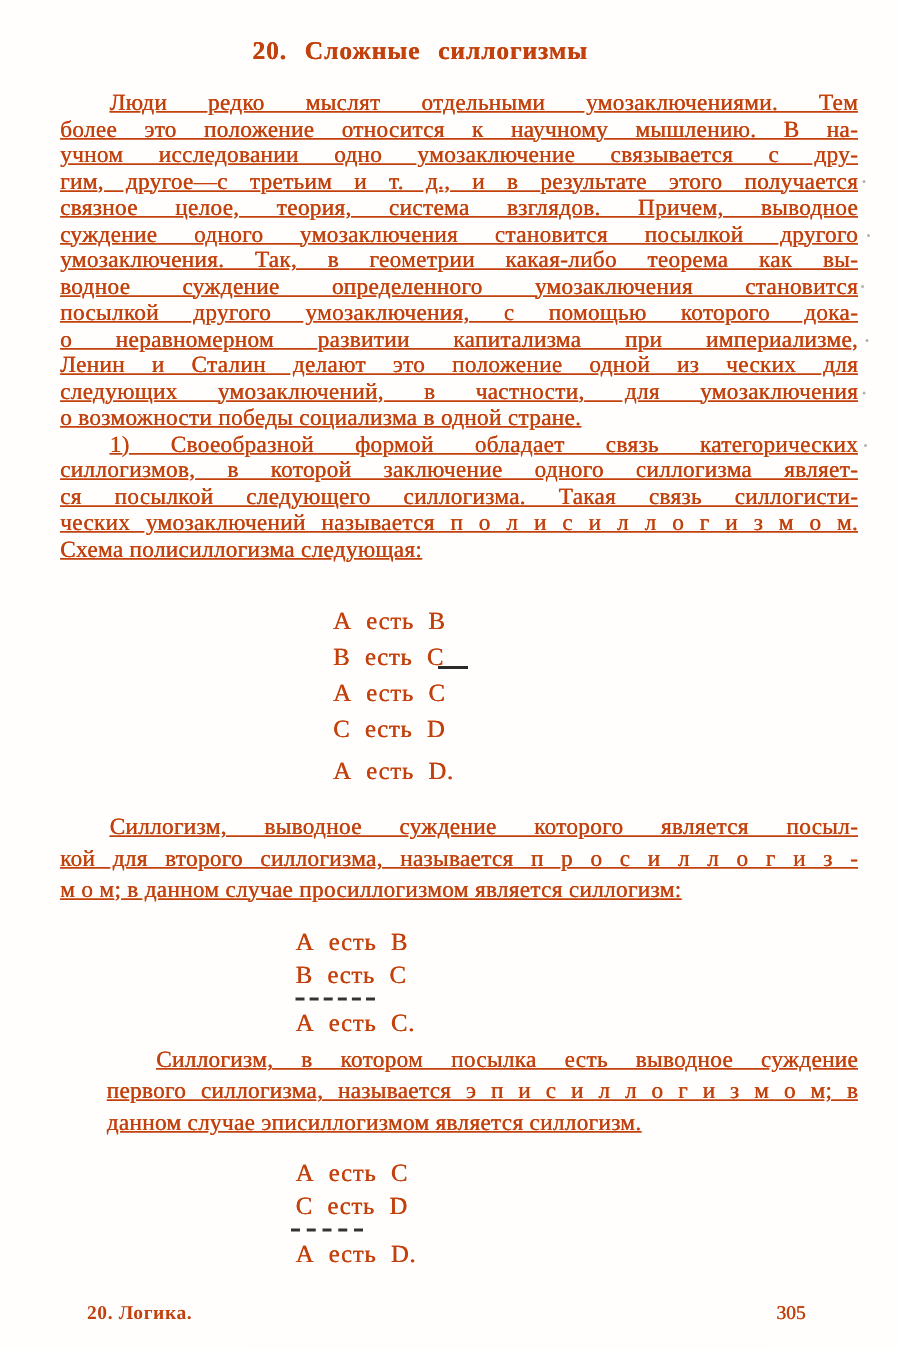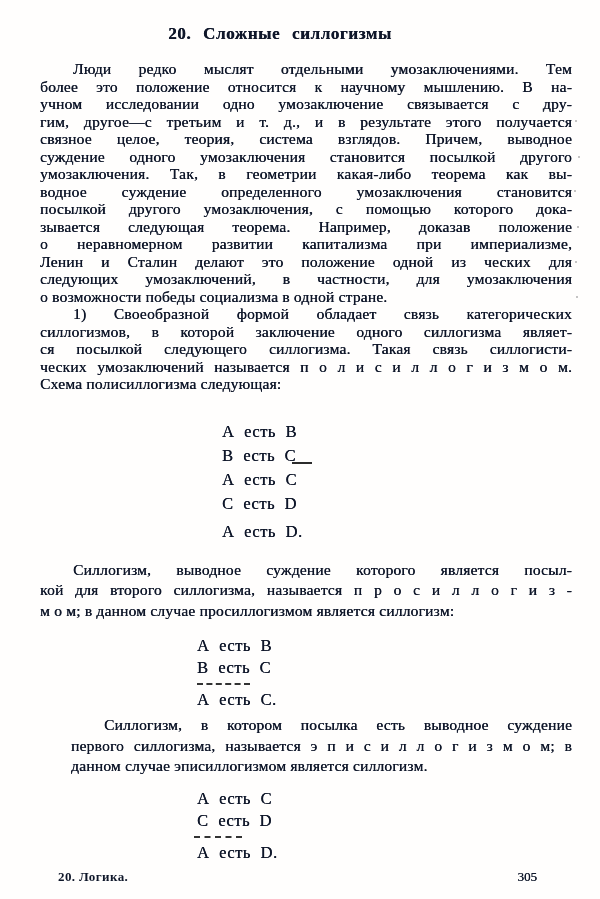--- a/index.html
+++ b/index.html
@@ -5,21 +5,21 @@
   html, body { margin: 0; padding: 0; background: #ffffff; }
   .page {
     position: relative;
     width: 600px;
     height: 899px;
     background: #fffefd;
     box-sizing: border-box;
     padding: 24px 10px 0 40px;
     overflow: hidden;
     font-family: "Liberation Serif", "DejaVu Serif", serif;
-    color: #0f172a;
+    color: #c2410c;
   }
   .content { width: 532px; }
 
   .title {
     position: relative;
     left: -26px;
     margin: 0;
     text-align: center;
     font-size: 17px;
     line-height: 20px;
@@ -33,20 +33,21 @@
   .para .ln {
     font-size: 15.5px;
     line-height: 17.5px;
     height: 17.5px;
     text-align: justify;
     text-align-last: justify;
     letter-spacing: 0.2px;
     text-shadow: 0.3px 0 0 currentColor;
     overflow: hidden;
     white-space: nowrap;
+    text-decoration: underline;
   }
   .para .ln { white-space: normal; }
   .para .ln.first { padding-left: 33px; }
   .para .ln.last { text-align-last: left; }
 
   .para-intro { margin-top: 16px; }
   .para-pro .ln, .para-epi .ln { height: 20.8px; line-height: 20.8px; }
   .para-pro { margin-top: 16px; }
   .para-epi { margin-top: 4px; margin-left: 31px; }
 
@@ -69,21 +70,21 @@
   .schema-3 { margin-top: 11px; }
   .schema-2 .sln, .schema-3 .sln { line-height: 22px; }
   .sep-dash {
     width: 53px; height: 0;
     border-top: 2px dashed #333;
     margin: 4px 0;
   }
   .schema-3 .sep-dash { width: 48px; margin-left: -3px; }
 
   .footer {
-    margin-top: 5px;
+    margin-top: 20px;
     display: flex;
     justify-content: space-between;
     align-items: center;
   }
   .footer .sig {
     padding-left: 18px;
     font-size: 13px;
     font-weight: bold;
     letter-spacing: 0.4px;
   }
@@ -113,21 +114,20 @@
     <div class="para para-intro">
       <div class="ln first">Люди редко мыслят отдельными умозаключениями. Тем</div>
       <div class="ln">более это положение относится к научному мышлению. В на-</div>
       <div class="ln">учном исследовании одно умозаключение связывается с дру-</div>
       <div class="ln">гим, другое—с третьим и т. д., и в результате этого получается</div>
       <div class="ln">связное целое, теория, система взглядов. Причем, выводное</div>
       <div class="ln">суждение одного умозаключения становится посылкой другого</div>
       <div class="ln">умозаключения. Так, в геометрии какая-либо теорема как вы-</div>
       <div class="ln">водное суждение определенного умозаключения становится</div>
       <div class="ln">посылкой другого умозаключения, с помощью которого дока-</div>
-      <div class="ln">зывается следующая теорема. Например, доказав положение</div>
       <div class="ln">о неравномерном развитии капитализма при империализме,</div>
       <div class="ln">Ленин и Сталин делают это положение одной из ческих для</div>
       <div class="ln">следующих умозаключений, в частности, для умозаключения</div>
       <div class="ln last">о возможности победы социализма в одной стране.</div>
     </div>
 
     <div class="para">
       <div class="ln first">1) Своеобразной формой обладает связь категорических</div>
       <div class="ln">силлогизмов, в которой заключение одного силлогизма являет-</div>
       <div class="ln">ся посылкой следующего силлогизма. Такая связь силлогисти-</div>

